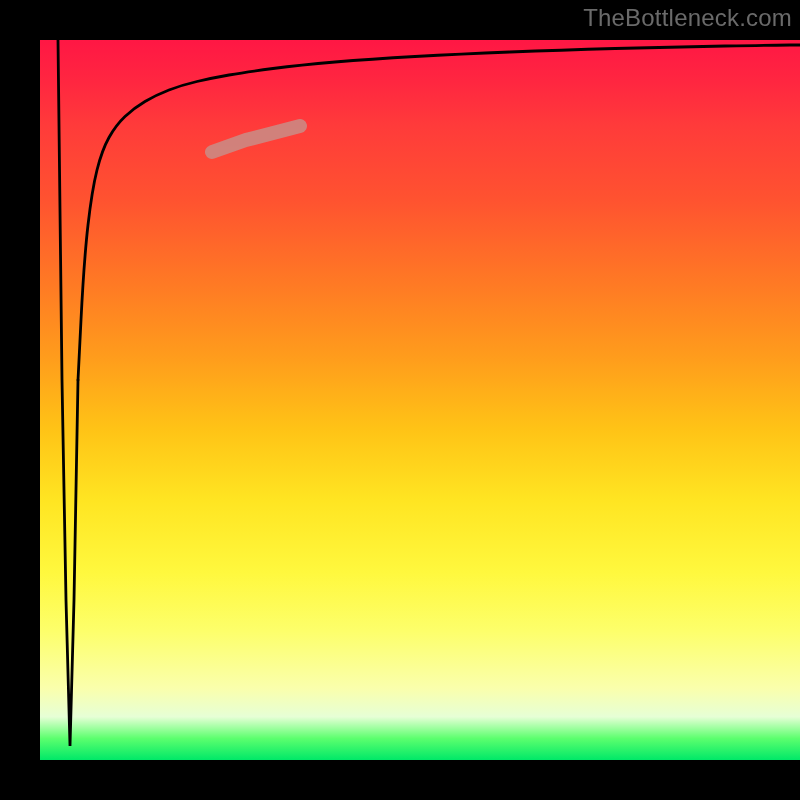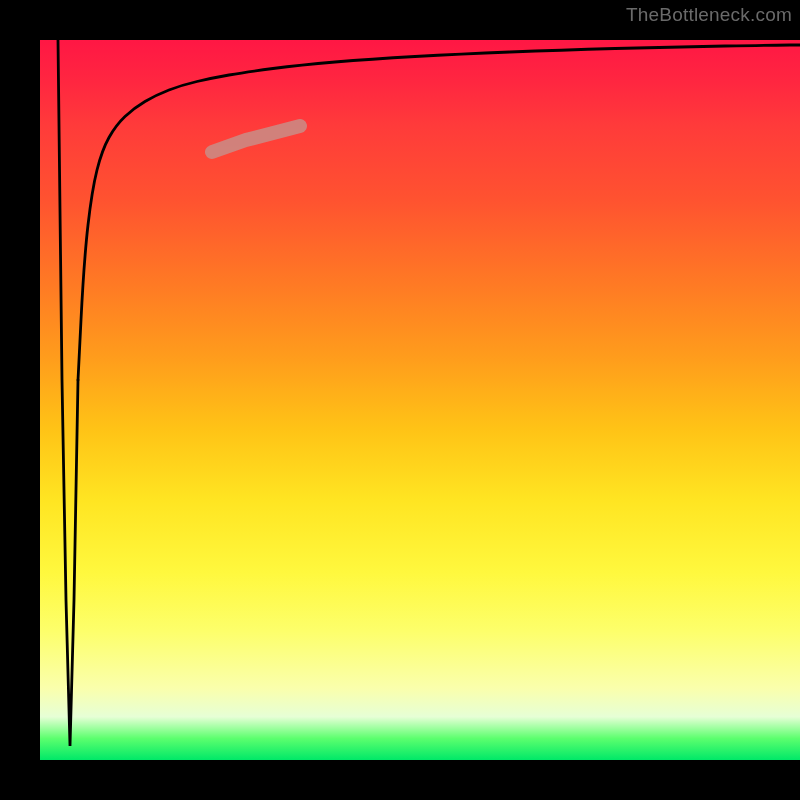--- a/index.html
+++ b/index.html
@@ -15,21 +15,21 @@
     position: relative;
     width: 800px;
     height: 800px;
     background: #000;
   }
   .watermark {
     position: absolute;
     top: 4px;
     right: 8px;
     color: #6a6a6a;
-    font-size: 19px;
+    font-size: 24px;
     font-weight: 400;
     letter-spacing: 0.2px;
     z-index: 20;
     user-select: none;
   }
   .plot-area {
     position: absolute;
     left: 40px;
     top: 40px;
     width: 760px;

